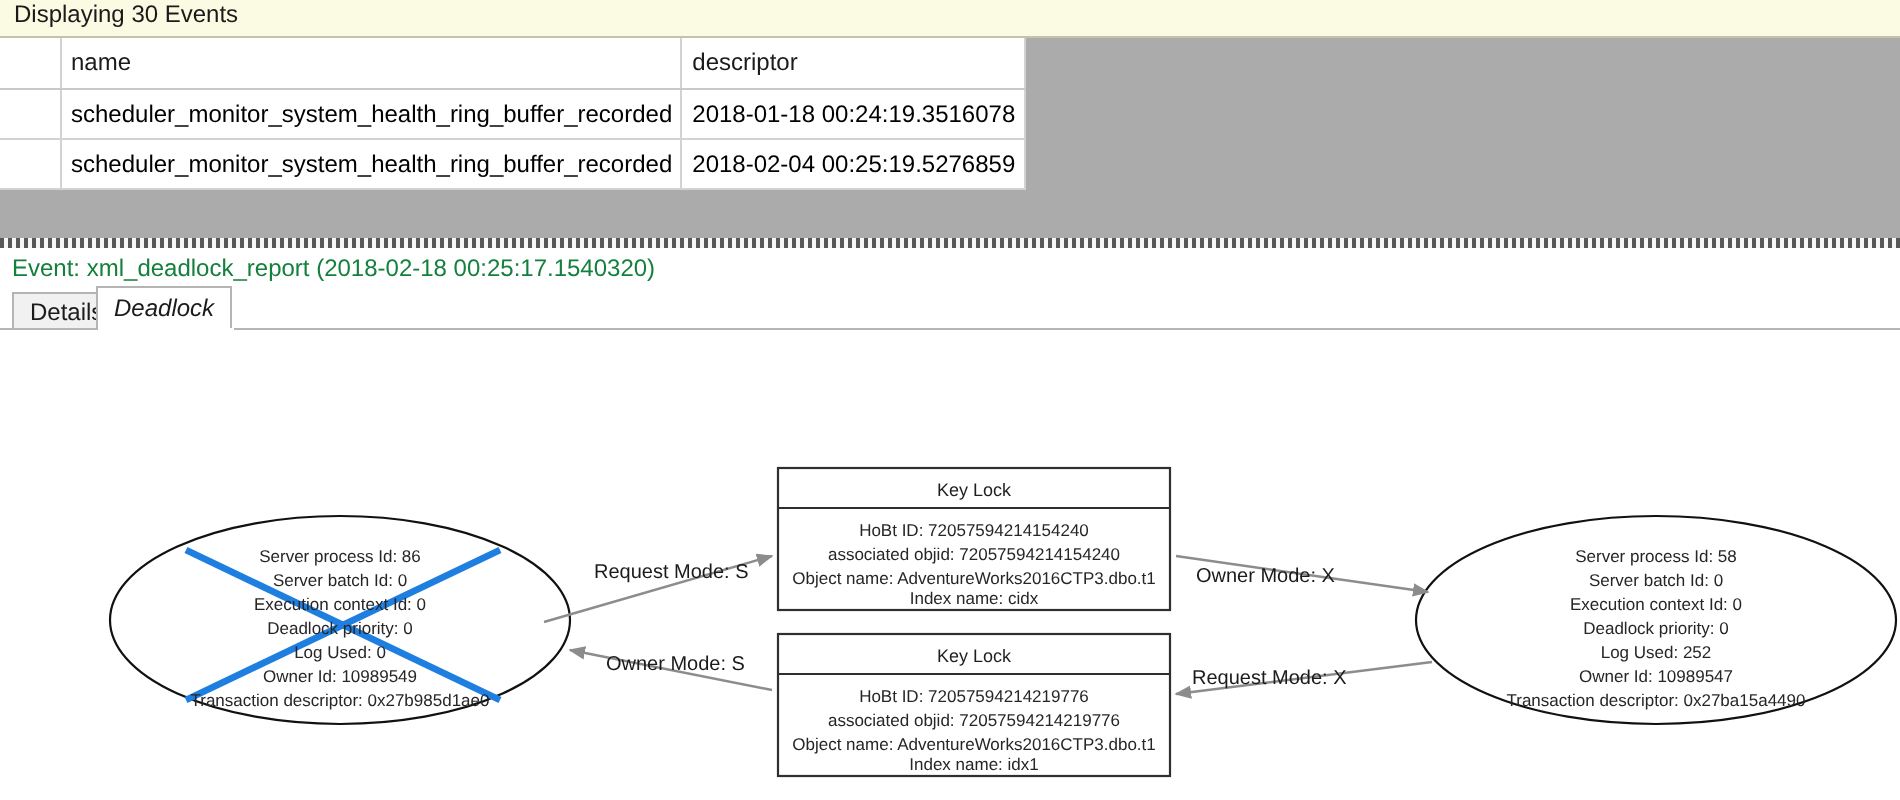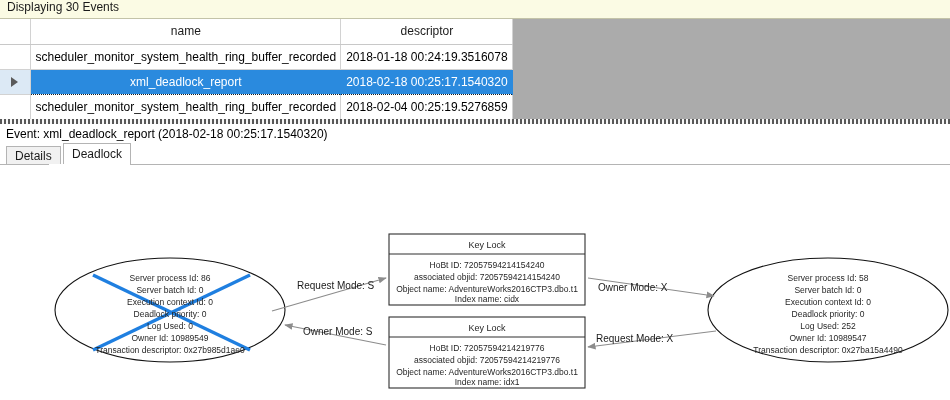--- a/index.html
+++ b/index.html
@@ -48,21 +48,21 @@
   .grid-table col.c-sel   { width: 30px; }
   .grid-table col.c-name  { width: 274px; }
   .grid-table col.c-ts    { width: 164px; }
 
   .grid-table th, .grid-table td {
     height: 25px;
     border-right: 1px solid #d2d2d2;
     border-bottom: 1px solid #d2d2d2;
     font-weight: normal;
     font-size: 12px;
-    text-align: center;
+    text-align: left;
     padding: 0 4px 0 5px;
     white-space: nowrap;
     overflow: hidden;
     background: #ffffff;
     vertical-align: middle;
     line-height: 24px;
   }
   .grid-table thead th {
     background: #ffffff;
     border-bottom: 1px solid #c8c8c8;
@@ -110,21 +110,21 @@
 
   
   .event-line {
     position: absolute;
     left: 0; top: 124px;
     width: 950px; height: 19px;
     display: flex;
     align-items: center;
     padding-left: 6px;
     font-size: 12px;
-    color: #000000;
+    color: #15803d;
     background: #ffffff;
   }
 
   
   .tabstrip {
     position: absolute;
     left: 0; top: 143px;
     width: 950px; height: 22px;
     background: #ffffff;
   }
@@ -136,26 +136,27 @@
     font-size: 12px;
     line-height: 18px;
     background: #f1f1f1;
     border: 1px solid #b4b4b4;
     border-bottom: none;
     color: #1b1b1b;
     white-space: nowrap;
   }
   .tab.tab-details { left: 6px; }
   .tab.tab-active {
-    left: 63px;
+    left: 48px;
     height: 22px;
     line-height: 20px;
     background: #ffffff;
     border-color: #b4b4b4;
     z-index: 3;
+    font-style: italic;
   }
   .tab-underline {
     position: absolute;
     left: 0; top: 164px;
     width: 950px; height: 1px;
     background: #b4b4b4;
   }
   .tab-underline-mask {
     position: absolute;
     left: 49px; top: 164px;
@@ -213,27 +214,20 @@
           <th>name</th>
           <th>descriptor</th>
         </tr>
       </thead>
       <tbody>
         <tr>
           <td class="sel-col"></td>
           <td>scheduler_monitor_system_health_ring_buffer_recorded</td>
           <td>2018-01-18 00:24:19.3516078</td>
         </tr>
-        <tr class="row-selected">
-          <td class="sel-col">
-            <span class="row-arrow"></span>
-          </td>
-          <td>xml_deadlock_report</td>
-          <td>2018-02-18 00:25:17.1540320</td>
-        </tr>
         <tr>
           <td class="sel-col"></td>
           <td>scheduler_monitor_system_health_ring_buffer_recorded</td>
           <td>2018-02-04 00:25:19.5276859</td>
         </tr>
       </tbody>
     </table>
   </div>
 
   <div class="splitter"></div>

